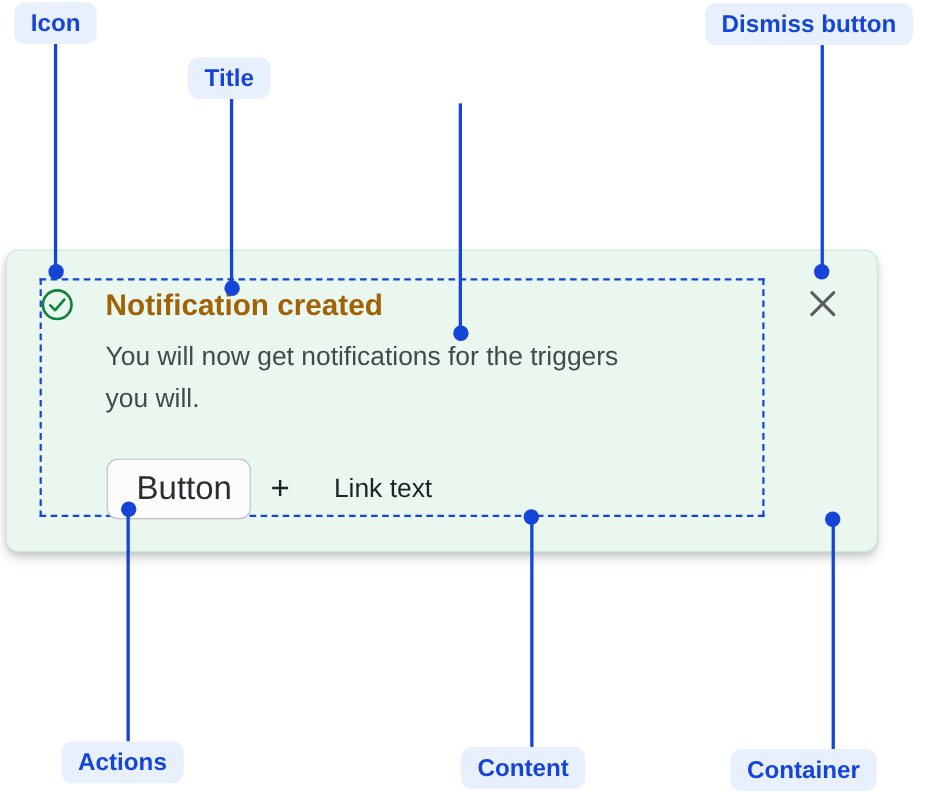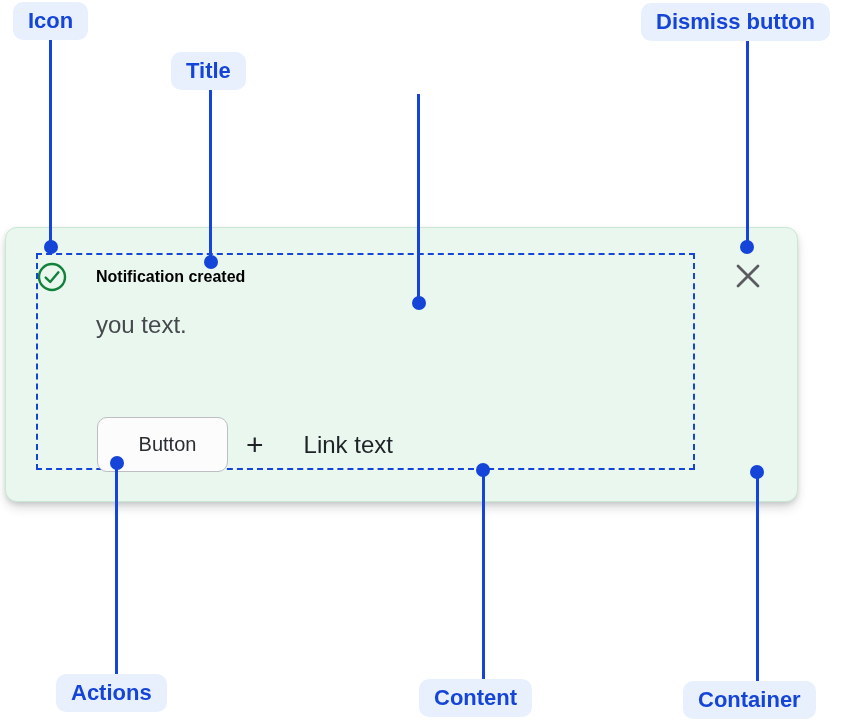--- a/index.html
+++ b/index.html
@@ -31,43 +31,43 @@
     border: 2px dashed #1545D8;
   }
   .success-icon {
     position: absolute;
     left: 37px; top: 262px;
     width: 30px; height: 30px;
   }
   .flag-title {
     position: absolute;
     left: 96px; top: 262px;
-    font-size: 16px;
+    font-size: 27px;
     font-weight: bold;
-    color: #000000;
+    color: #a16207;
     line-height: 30px;
     white-space: nowrap;
   }
   .flag-desc {
     position: absolute;
     left: 96px; top: 306px;
     font-size: 24px;
     color: #45484D;
     line-height: 38px;
     white-space: nowrap;
   }
   .flag-button {
     position: absolute;
     left: 97px; top: 417px;
     width: 131px; height: 55px;
     background: #FCFCFD;
     border: 1.5px solid #BDBDC2;
     border-radius: 10px;
     font-family: inherit;
-    font-size: 20px;
+    font-size: 30px;
     color: #2A2D31;
     cursor: pointer;
     padding-left: 10px;
   }
   .flag-link {
     position: absolute;
     left: 246px; top: 417px;
     height: 55px;
     display: flex;
     align-items: center;
@@ -112,21 +112,21 @@
     border-radius: 50%;
     background: #1545D8;
   }
 
   .pill-icon        { left: 13px;  top: 2px; }
   .pill-title       { left: 171px; top: 20px; margin-top: 32px; }
   .pill-description { left: 335px; top: 56px; }
   .pill-dismiss     { left: 641px; top: 3px; }
   .pill-actions     { left: 56px;  top: 674px; }
   .pill-content     { left: 419px; top: 679px; }
-  .pill-container   { left: 683px; top: 681px; }
+  .pill-container   { left: 664px; top: 681px; }
 
   .leader-icon        { left: 49px;  top: 40px;  height: 207px; }
   .leader-title       { left: 209px; top: 58px;  height: 204px; }
   .leader-description { left: 417px; top: 94px;  height: 209px; }
   .leader-dismiss     { left: 746px; top: 41px;  height: 206px; }
   .leader-actions     { left: 115px; top: 463px; height: 211px; }
   .leader-content     { left: 482px; top: 470px; height: 209px; }
   .leader-container   { left: 756px; top: 472px; height: 209px; }
 
   .dot-icon        { left: 44px;  top: 240px; }
@@ -149,21 +149,22 @@
   <div class="content-region"></div>
 
   <svg class="success-icon" viewBox="0 0 30 30">
     <circle cx="15" cy="15" r="13" fill="none" stroke="#12813B" stroke-width="2.4"></circle>
     <path d="M8.7 15.6 L13.2 20 L21.4 10.3" fill="none" stroke="#12813B" stroke-width="2.4" stroke-linecap="round" stroke-linejoin="round"></path>
   </svg>
 
   <div class="flag-title">Notification created</div>
 
   <div class="flag-desc">
-    <div>you text.</div>
+    <div>You will now get notifications for the triggers</div>
+    <div>you will.</div>
   </div>
 
   <button class="flag-button">Button</button>
 
   <div class="flag-link">
     <span class="plus">+</span>
     <span class="link-label">Link text</span>
   </div>
 
   <button class="dismiss-button">

